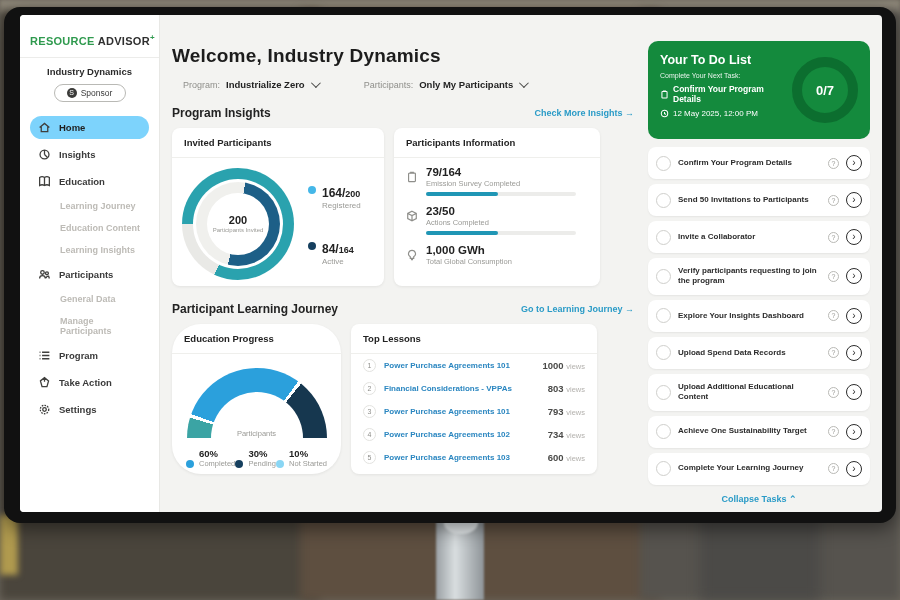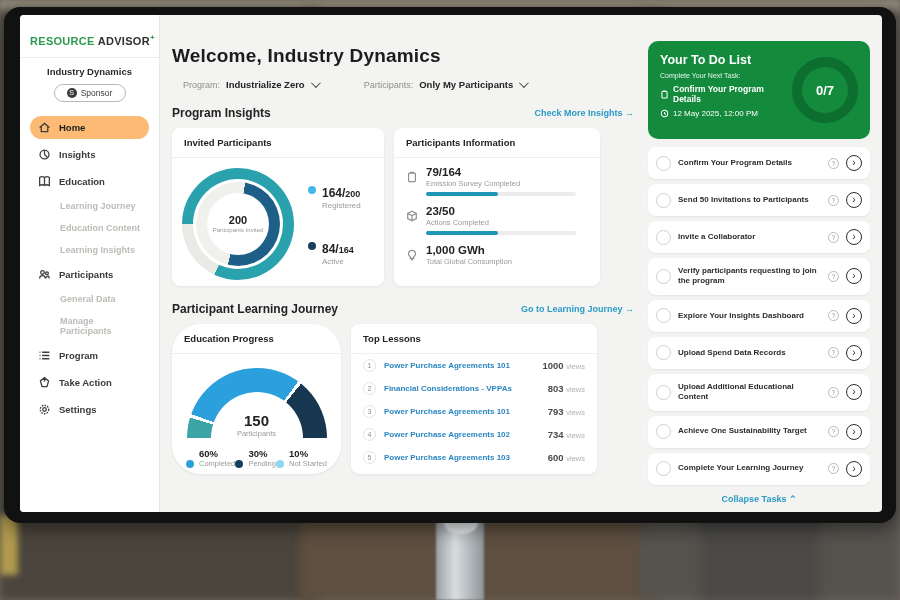--- a/index.html
+++ b/index.html
@@ -26,21 +26,21 @@
   .logo { text-align:center; font-weight:bold; font-size:11px; letter-spacing:.3px; white-space:nowrap; }
   .logo .g { color:#2f9a4e; }
   .logo .d { color:#2f2f2f; }
   .logo .plus { color:#2f9a4e; font-size:8px; vertical-align:super; }
   .side-div { border-top:1px solid #ececea; margin:10px -10px 8px -10px; }
   .org { text-align:center; font-size:9.5px; font-weight:bold; color:#2b2b2b; }
   .sponsor { margin:7px auto 12px auto; width:72px; height:18px; border:1px solid #b9b9b5; border-radius:10px; display:flex; align-items:center; justify-content:center; gap:4px; font-size:8.5px; color:#3a3a3a; background:#fff; }
   .sponsor .dot { width:10px; height:10px; border-radius:50%; background:#3b3b39; color:#fff; font-size:7px; line-height:10px; text-align:center; }
   .nav { display:flex; flex-direction:column; }
   .nav-item { display:flex; align-items:center; gap:8px; font-size:9.5px; font-weight:bold; color:#3a3a3a; padding:5px 8px; border-radius:12px; margin:2px 0; cursor:pointer; }
-  .nav-item.active { background:#fdba74; color:#1f1f1f; }
+  .nav-item.active { background:#7dd3fc; color:#1f1f1f; }
   .nav-sub { font-size:9px; font-weight:bold; color:#bdbbb6; padding:5px 8px 5px 30px; margin:1px 0; cursor:pointer; }
   .nicon { width:13px; height:13px; flex-shrink:0; display:inline-flex; }
   .nicon svg { width:13px; height:13px; stroke:#3f3f3d; fill:none; stroke-width:1.6; }
 
   
   .main { flex:1; padding:30px 12px 4px 12px; min-width:0; }
   .welcome { font-size:19px; font-weight:bold; color:#1c1c1c; letter-spacing:.2px; }
   .filters { display:flex; gap:46px; margin-top:12px; align-items:center;margin-left:11px; }
   .filter { display:flex; align-items:center; gap:6px; font-size:9px; color:#8f8f8b; }
   .filter b { color:#232323; font-size:9.5px; }
@@ -319,21 +319,20 @@
     </div>
 
     <div class="cards-row">
 
       <div class="card card-edu">
         <div class="card-head">Education Progress</div>
         <div class="gauge-wrap">
           <div class="gauge"></div>
           <div class="gauge-hole"></div>
           <div class="gauge-center">
-            <div class="v">150</div>
             <div class="l">Participants</div>
           </div>
         </div>
         <div class="edu-legend">
           <div class="eleg">
             <span class="leg-dot" style="background:#2ba0dc"></span>
             <span>
               <div class="pct">60%</div>
               <div class="lab">Completed</div>
             </span>

